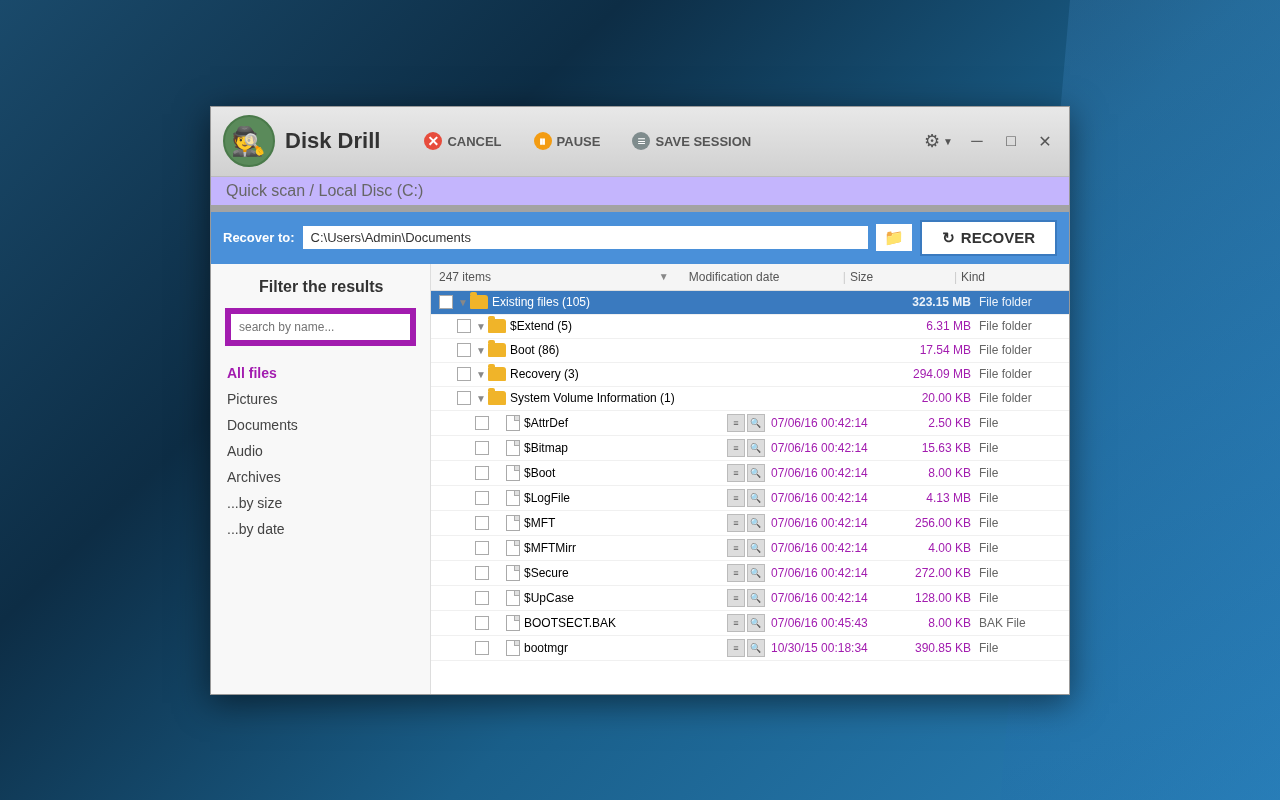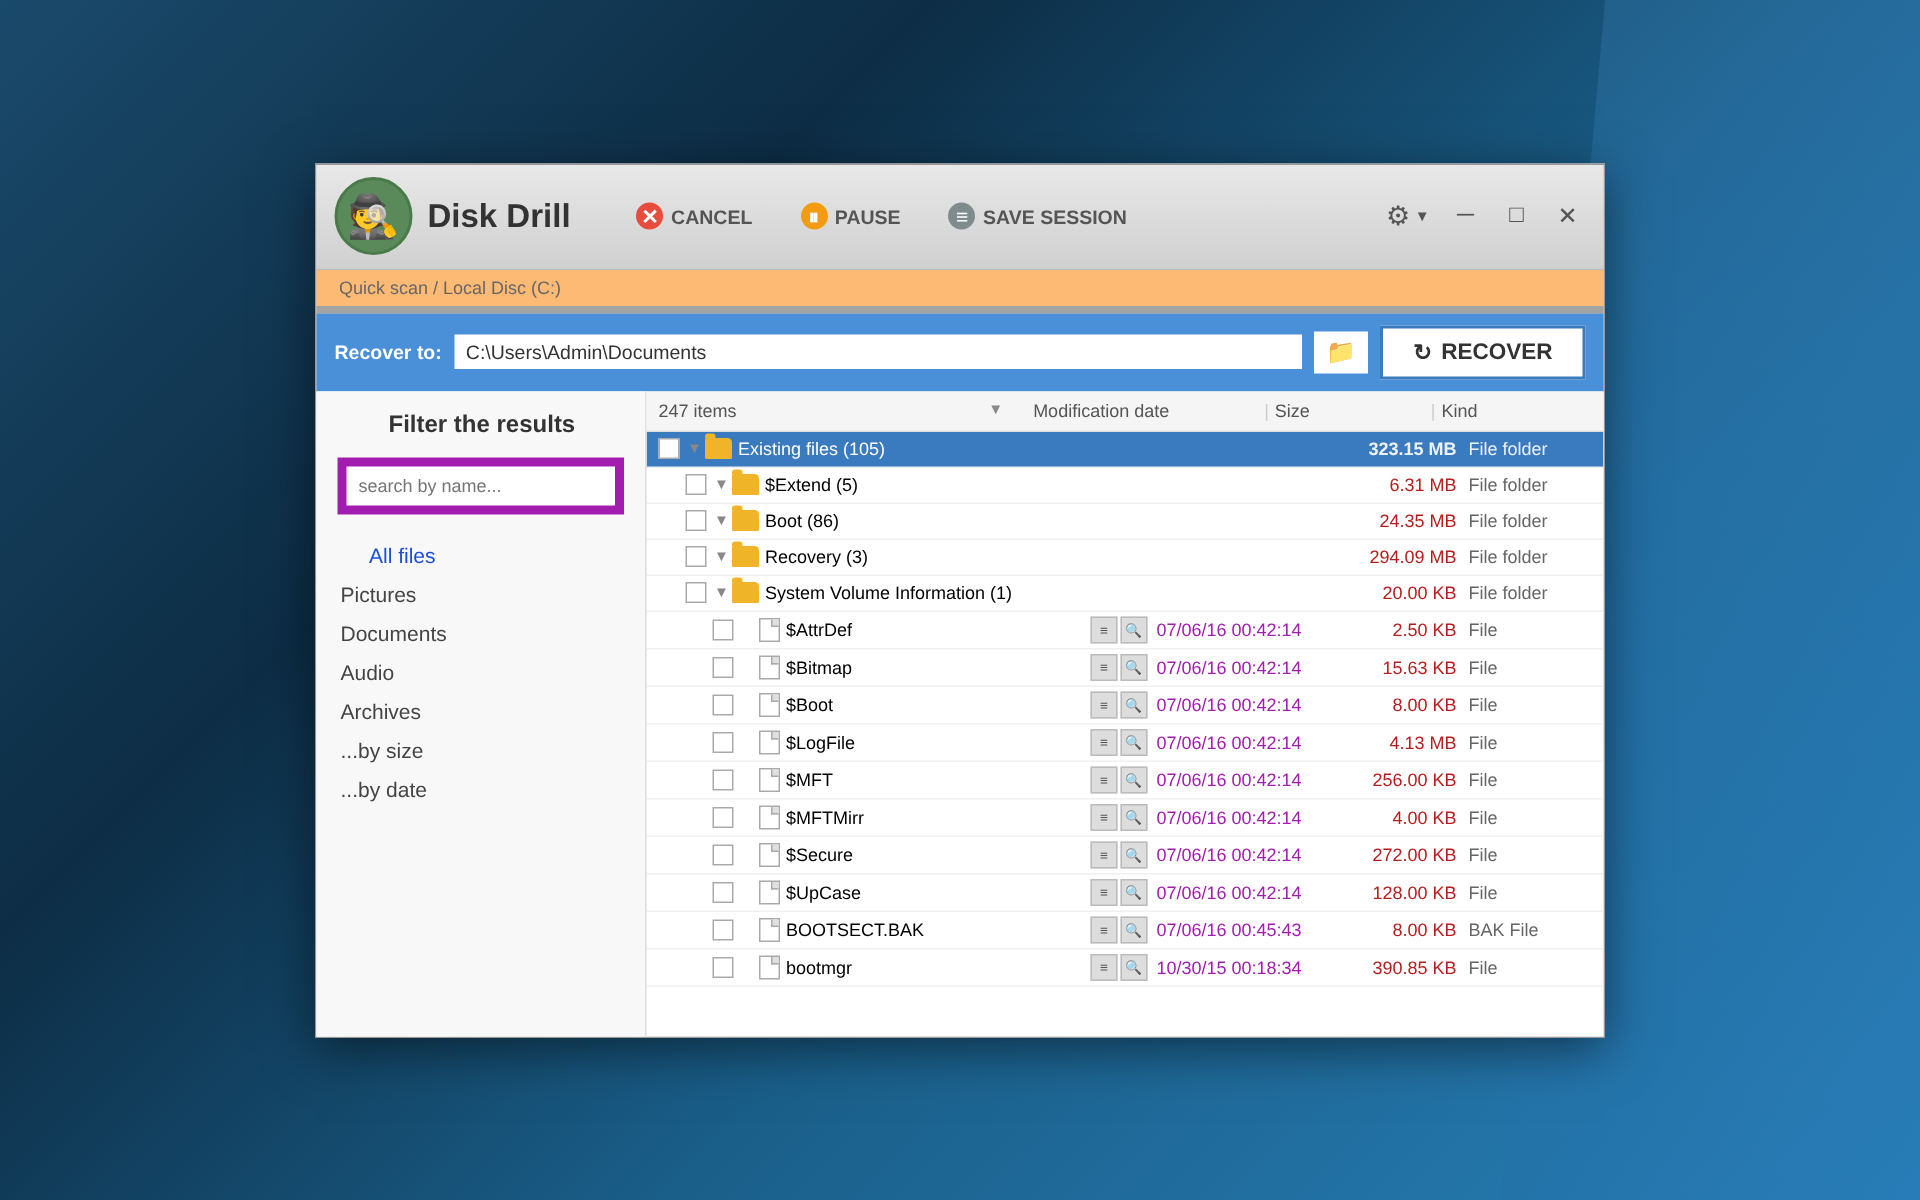--- a/index.html
+++ b/index.html
@@ -125,25 +125,25 @@
       padding: 6px 8px;
       background: transparent;
       border: none;
       cursor: pointer;
       color: #555;
       font-size: 18px;
     }
 
     
     .breadcrumb-bar {
-      background: #fdba74;
+      background: #c4b5fd;
       padding: 5px 15px;
-      font-size: 12px;
+      font-size: 16px;
       color: #666;
-      border-bottom: 5px solid #a3a3a3;
+      border-bottom: 7px solid #a3a3a3;
     }
 
     
     .recover-bar {
       background: #4a90d9;
       display: flex;
       align-items: center;
       padding: 8px 12px;
       gap: 8px;
     }
@@ -217,23 +217,22 @@
     .filter-list {
       list-style: none;
     }
     .filter-item {
       padding: 5px 2px;
       font-size: 14px;
       cursor: pointer;
       color: #444;
     }
     .filter-item.active {
-      color: #1d4ed8;
-      font-weight: normal;
-      margin-left: 19px;
+      color: #a21caf;
+      font-weight: bold;
     }
 
     
     .file-area {
       flex: 1;
       overflow: hidden;
       display: flex;
       flex-direction: column;
     }
 
@@ -342,21 +341,21 @@
       background: #ddd;
       border: 1px solid #bbb;
       display: flex;
       align-items: center;
       justify-content: center;
       font-size: 9px;
       cursor: pointer;
       color: #555;
     }
     .row-date { width: 120px; color: #a21caf; white-space: nowrap; }
-    .row-size { width: 80px; color: #b91c1c; text-align: right; }
+    .row-size { width: 80px; color: #a21caf; text-align: right; }
     .row-kind { width: 90px; color: #666; padding-left: 8px; }
 
     .file-row.selected .row-date,
     .file-row.selected .row-size,
     .file-row.selected .row-kind { color: rgba(255,255,255,0.9); }
 
     
     .file-list::-webkit-scrollbar { width: 8px; }
     .file-list::-webkit-scrollbar-track { background: #f0f0f0; }
     .file-list::-webkit-scrollbar-thumb { background: #c0392b; border-radius: 2px; }
@@ -471,21 +470,21 @@
             <span class="row-date"></span>
             <span class="row-size">6.31 MB</span>
             <span class="row-kind col-kind-val">File folder</span>
           </div>
           <div class="file-row" style="padding-left: 26px;">
             <div class="row-checkbox"></div>
             <div class="row-expand">▼</div>
             <div class="folder-icon"></div>
             <span class="row-name">Boot (86)</span>
             <span class="row-date"></span>
-            <span class="row-size">24.35 MB</span>
+            <span class="row-size">17.54 MB</span>
             <span class="row-kind col-kind-val">File folder</span>
           </div>
           <div class="file-row" style="padding-left: 26px;">
             <div class="row-checkbox"></div>
             <div class="row-expand">▼</div>
             <div class="folder-icon"></div>
             <span class="row-name">Recovery (3)</span>
             <span class="row-date"></span>
             <span class="row-size">294.09 MB</span>
             <span class="row-kind col-kind-val">File folder</span>

